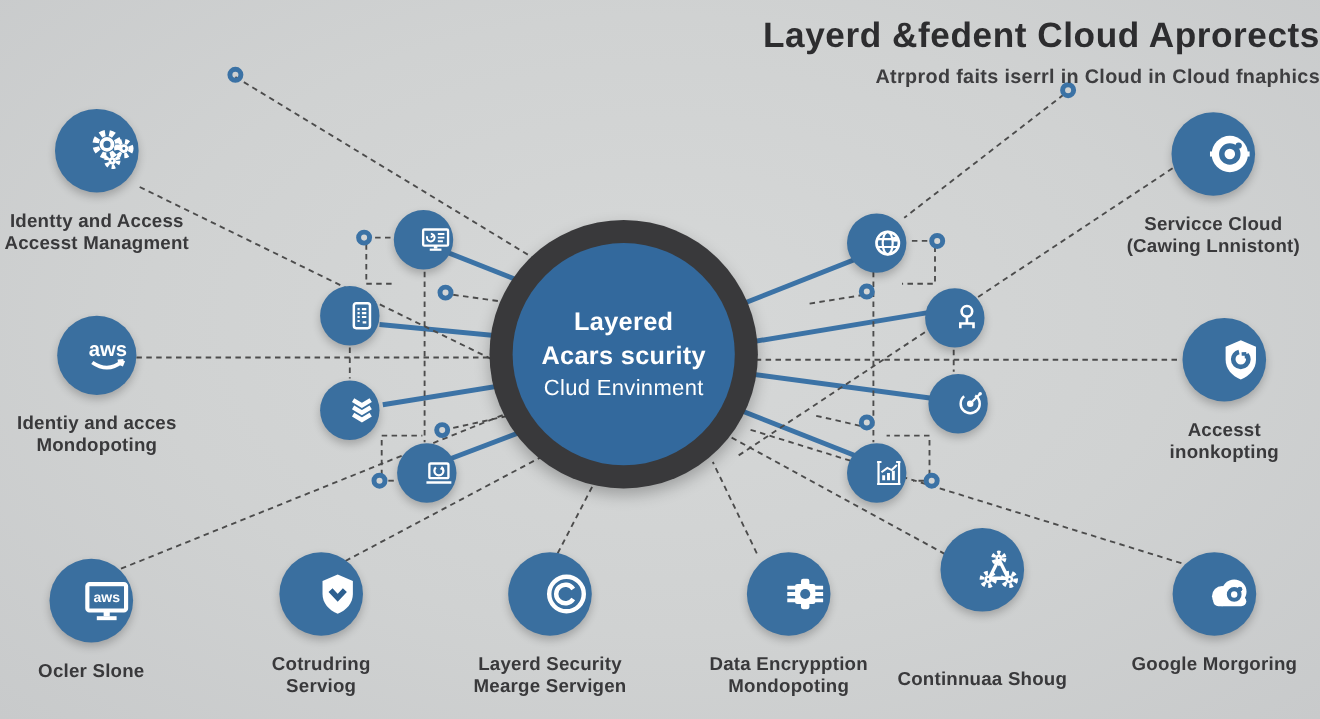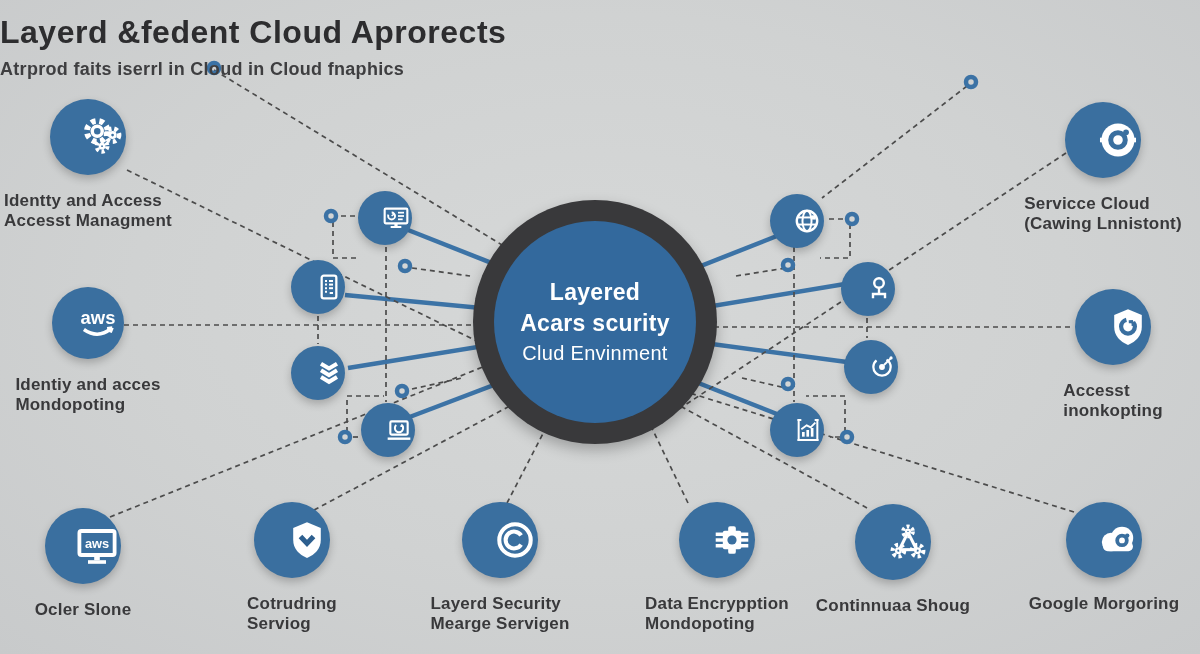--- a/index.html
+++ b/index.html
@@ -2,46 +2,46 @@
 <html><head>
 <meta charset="utf-8">
 <style>
   html,body{margin:0;padding:0;background:#9a9a9a;}
   .canvas{
     position:relative;width:1200px;height:654px;overflow:hidden;
     background:radial-gradient(ellipse at 50% 45%, #d6d8d8 0%, #d0d2d2 55%, #c8cacb 100%);
     font-family:"Liberation Sans", sans-serif;
   }
   .lines{position:absolute;left:0;top:0;width:1200px;height:654px;}
-  .hdr{position:absolute;left:0;top:0;width:1200px;text-align:left;}
+  .hdr{position:absolute;left:0;top:0;width:1200px;text-align:right;}
   .title{margin-top:14px;font-size:32px;font-weight:bold;color:#2d2d2f;letter-spacing:.5px;}
   .subtitle{margin-top:8px;font-size:18px;font-weight:bold;color:#3e3e40;letter-spacing:.3px;}
   .center-circle{
-    position:absolute;left:473px;top:200px;width:244px;height:244px;border-radius:50%;
+    position:absolute;left:445px;top:200px;width:244px;height:244px;border-radius:50%;
     background:#39393b;box-shadow:0 6px 14px rgba(0,0,0,.25);
   }
   .center-inner{
     position:absolute;left:21px;top:21px;width:202px;height:202px;border-radius:50%;
     background:#33699d;display:flex;flex-direction:column;align-items:center;justify-content:center;
     color:#fff;text-align:center;
   }
   .center-inner .c1{font-size:23px;font-weight:bold;letter-spacing:.3px;}
   .center-inner .c2{font-size:23px;font-weight:bold;letter-spacing:.3px;margin-top:4px;}
   .center-inner .c3{font-size:20px;font-weight:normal;letter-spacing:.3px;margin-top:5px;}
   .node{position:absolute;display:flex;flex-direction:column;align-items:center;}
   .bubble{
     border-radius:50%;background:#3a6f9f;display:flex;align-items:center;justify-content:flex-end;
     box-shadow:0 4px 8px rgba(0,0,0,.22);flex:0 0 auto;
   }
   .b76{width:76px;height:76px;}
   .b72{width:72px;height:72px;}
   .b54{width:54px;height:54px;}
   .label{
     margin-top:16px;font-size:17px;font-weight:bold;color:#39393b;line-height:1.18;
-    text-align:left;letter-spacing:.2px;white-space:nowrap;
+    text-align:center;letter-spacing:.2px;white-space:nowrap;
   }
   .label span{display:block;}
   svg.ic{display:block;}
 </style>
 </head>
 <body>
 
 <div class="canvas">
 
   <svg class="lines" viewBox="0 0 1200 654">
@@ -324,21 +324,21 @@
         <rect x="10" y="4.8" width="4" height="14.4" rx="1" fill="#fff"></rect>
         <circle cx="12" cy="12" r="2.4" fill="#3a6f9f"></circle>
       </svg>
     </div>
     <div class="label">
       <span>Data Encrypption</span>
       <span>Mondopoting</span>
     </div>
   </div>
 
-  <div class="node" style="left:785px;top:504px;width:216px;">
+  <div class="node" style="left:785px;top:480px;width:216px;gap:36px;">
     <div class="bubble b76">
       <svg class="ic" width="46" height="46" viewBox="0 0 24 24" fill="none" stroke="#fff">
         <line x1="12" y1="7" x2="7.5" y2="16" stroke-width="1.6"></line>
         <line x1="12" y1="7" x2="16.5" y2="16" stroke-width="1.6"></line>
         <line x1="7.5" y1="16" x2="16.5" y2="16" stroke-width="1.6"></line>
         <circle cx="12" cy="6.5" r="2.6" stroke-width="2" stroke-dasharray="1.5 1.3"></circle>
         <circle cx="12" cy="6.5" r="1" stroke-width="1.2"></circle>
         <circle cx="7" cy="16.5" r="3" stroke-width="2.2" stroke-dasharray="1.6 1.4"></circle>
         <circle cx="7" cy="16.5" r="1.2" stroke-width="1.2"></circle>
         <circle cx="17" cy="16.5" r="3" stroke-width="2.2" stroke-dasharray="1.6 1.4"></circle>

